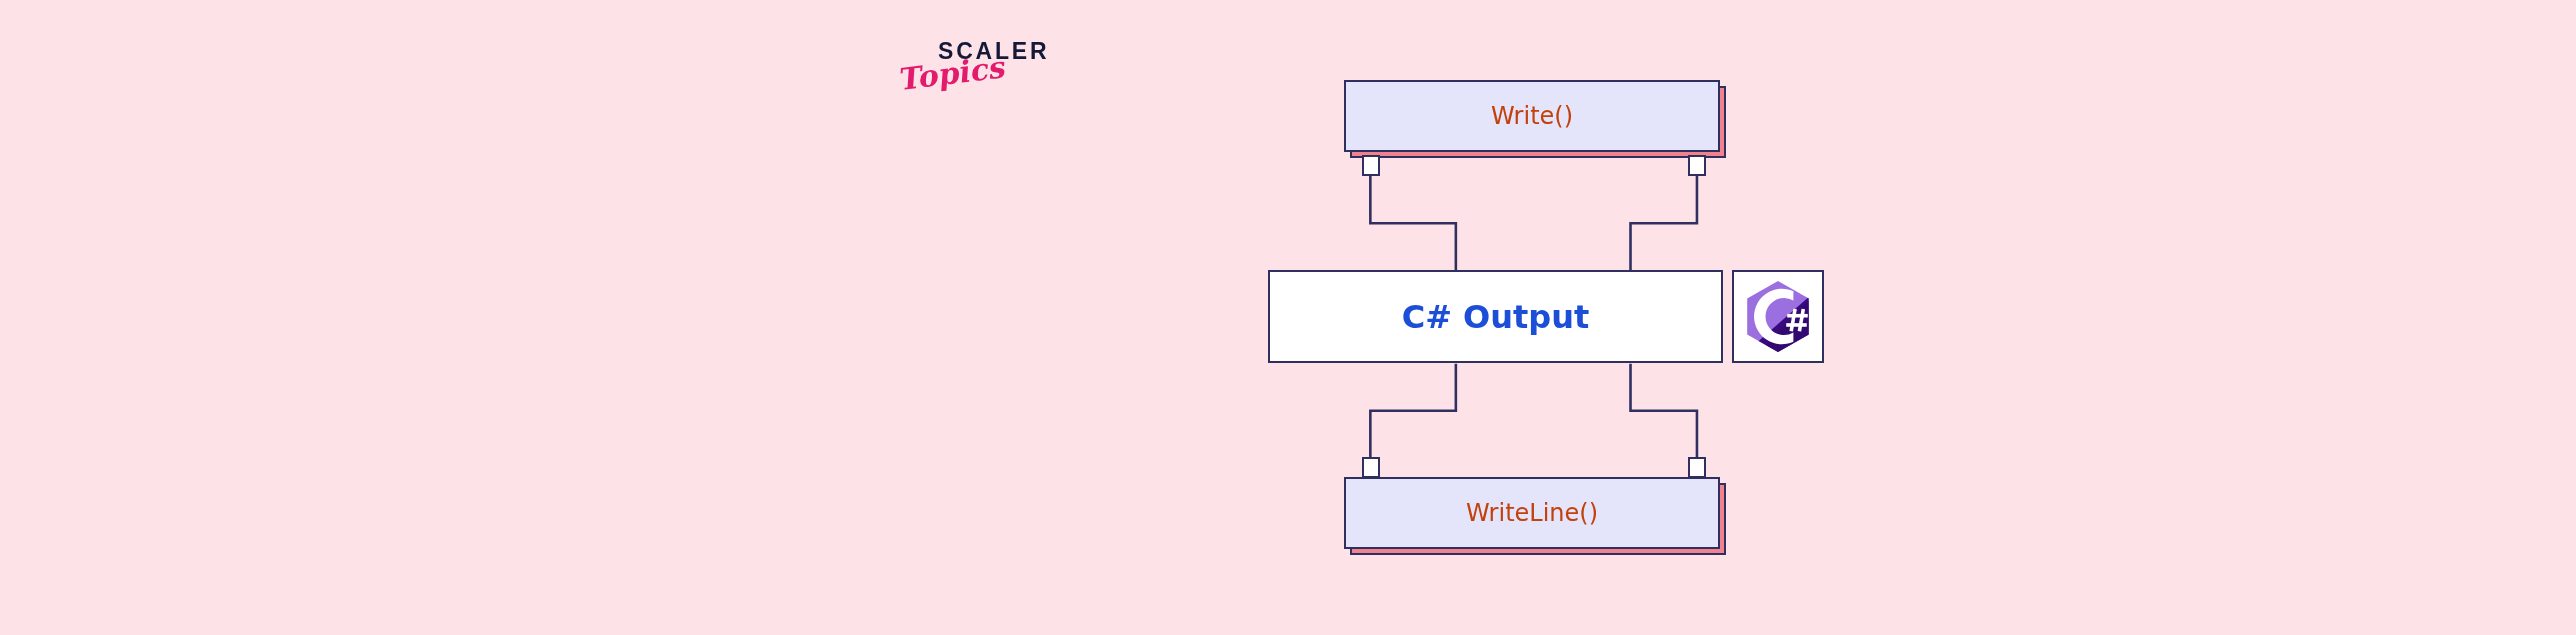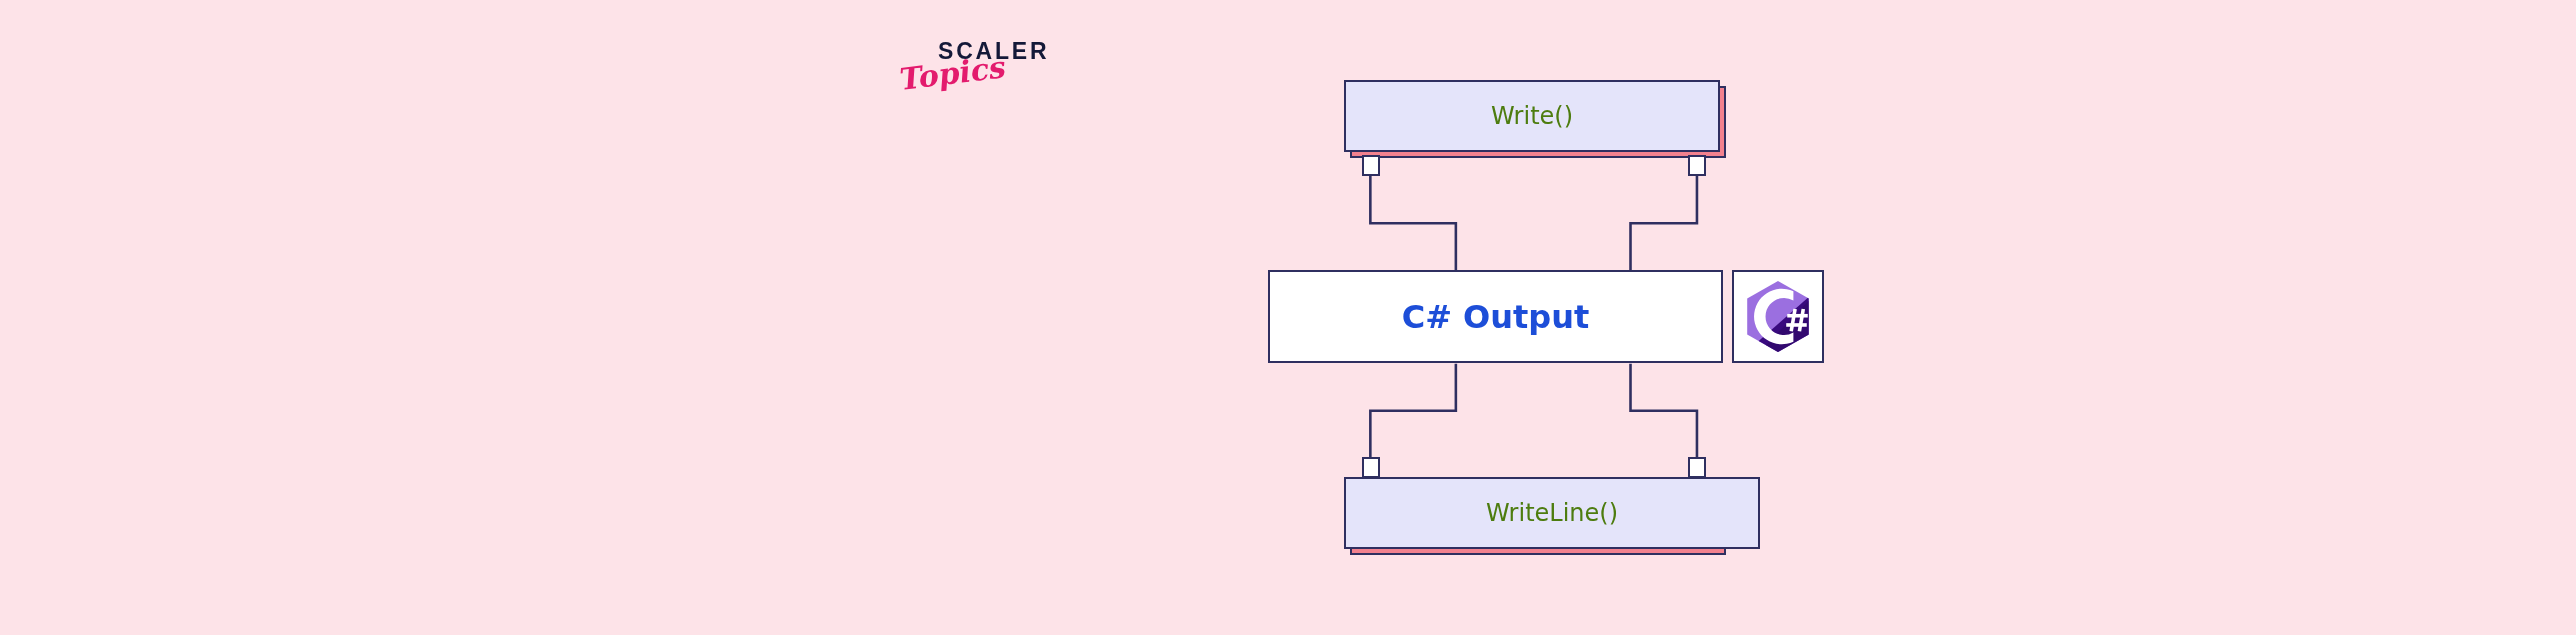--- a/index.html
+++ b/index.html
@@ -59,21 +59,21 @@
   
   .node {
     position: absolute;
     box-sizing: border-box;
     display: flex;
     align-items: center;
     justify-content: center;
     border: 2.6px solid #2f2f60;
   }
   .node-label {
-    color: #4d7c0f;
+    color: #c2410c;
     white-space: nowrap;
   }
 
   .node-shadow {
     position: absolute;
     box-sizing: border-box;
     background: #f2818e;
     border: 2.6px solid #2f2f60;
   }
 
@@ -129,21 +129,21 @@
   
   #node-writeline-shadow {
     left: 1350px;
     top: 483px;
     width: 376px;
     height: 72px;
   }
   #node-writeline {
     left: 1344px;
     top: 477px;
-    width: 416px;
+    width: 376px;
     height: 72px;
     background: #e4e4fa;
   }
   #node-writeline .node-label {
     font-size: 24px;
     font-weight: normal;
   }
 
   
   .conn-tab {

